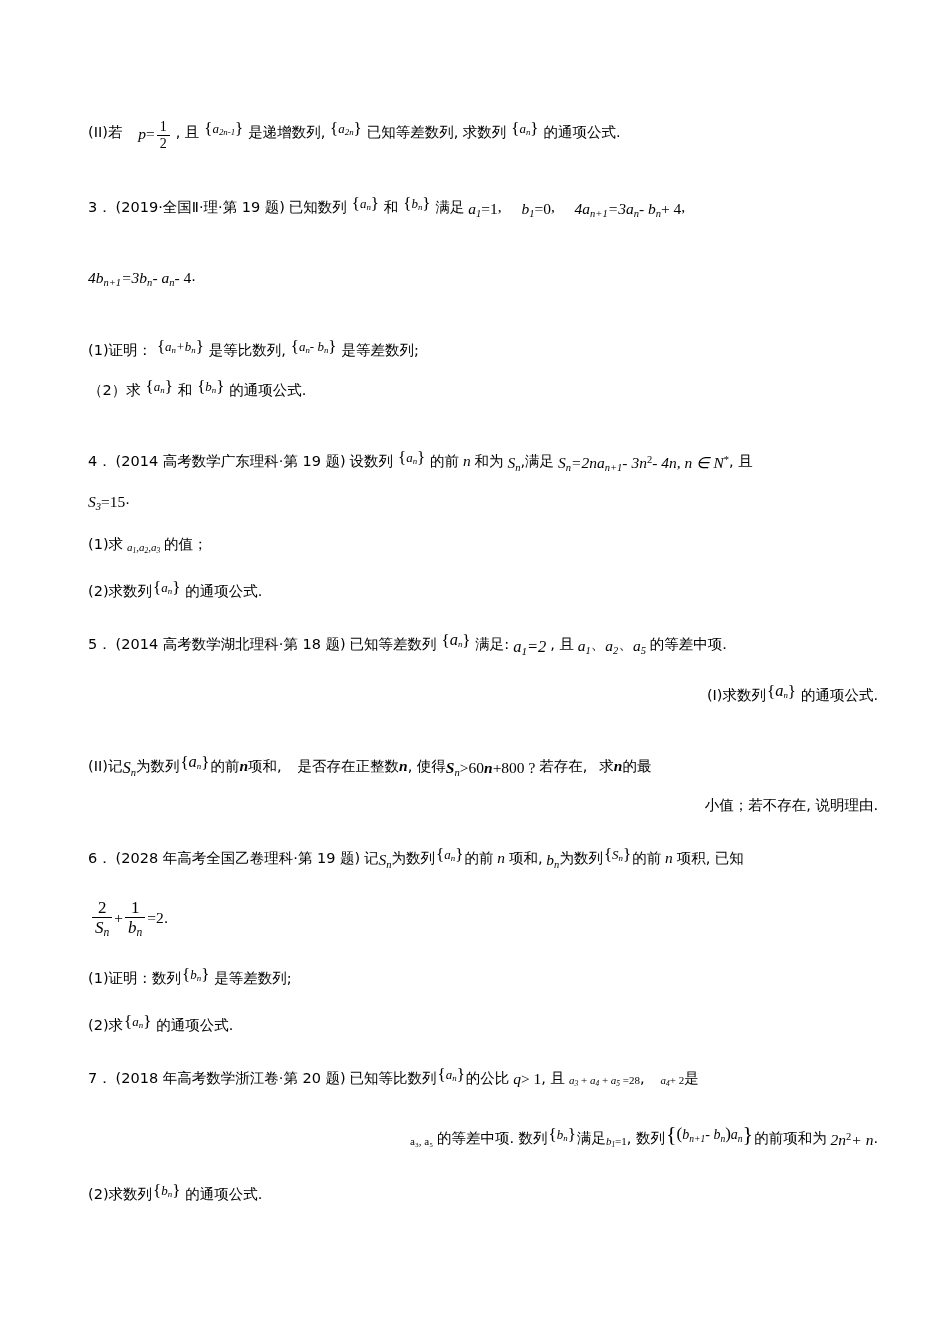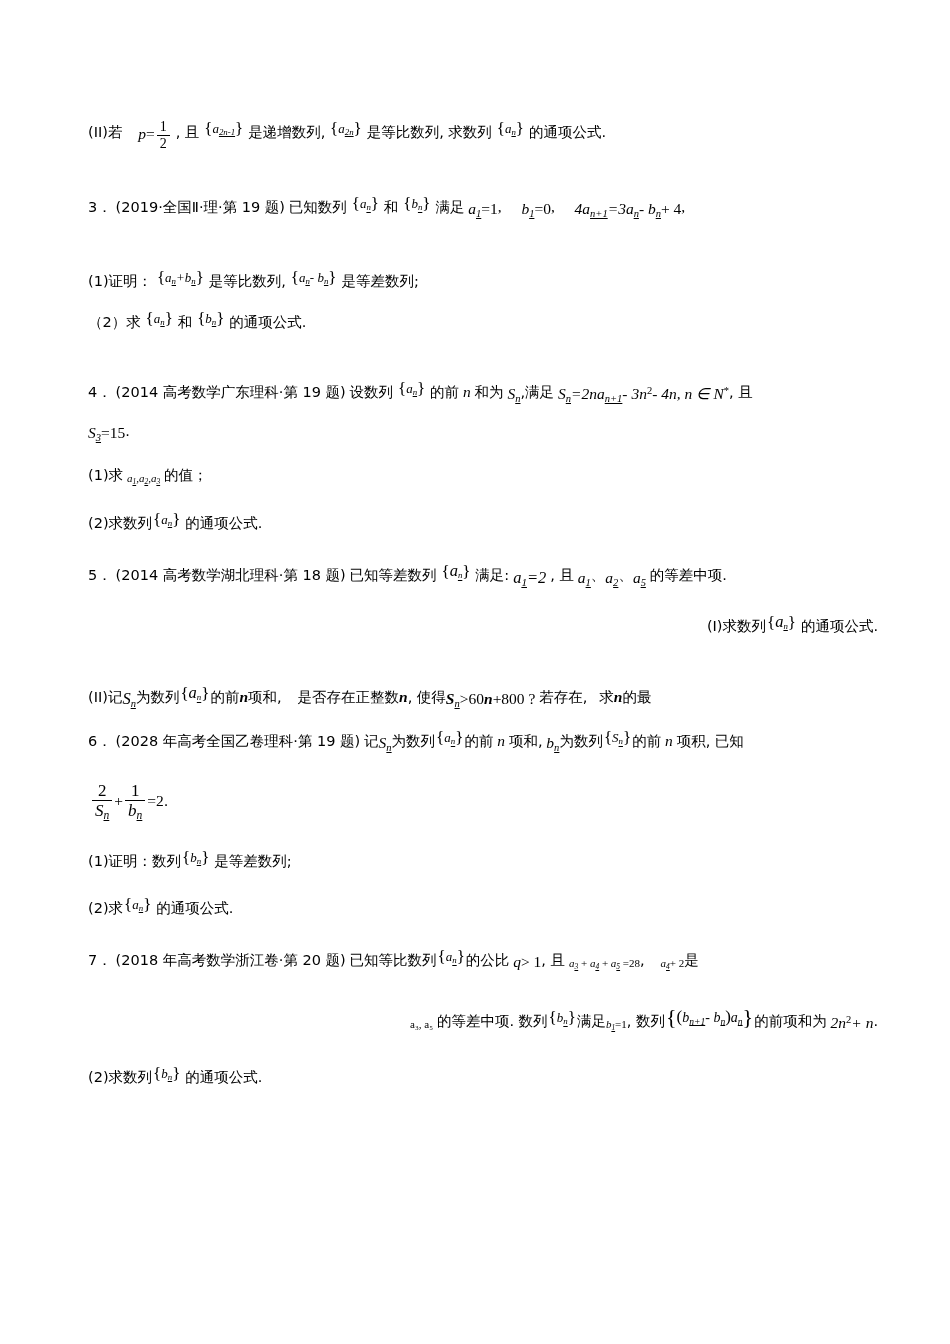--- a/index.html
+++ b/index.html
@@ -55,21 +55,20 @@
   }
   .setb .br {
     font-size: 17px;
     font-family: "Liberation Serif", serif;
     vertical-align: -0.08em;
   }
   .sub {
     font-size: 0.68em;
     vertical-align: -0.28em;
     font-style: italic;
-    text-decoration: underline;
   }
   .sup {
     font-size: 0.68em;
     vertical-align: 0.5em;
   }
   .frac {
     display: inline-block;
     vertical-align: middle;
     text-align: center;
     font-size: 14px;
@@ -94,38 +93,41 @@
 <div class="page">
   <div class="content">
 
     <p class="para">
       <span class="cn">(II)</span><span class="cn">若</span><span class="wsp"></span>
       <span class="mathbox"><i>p</i><span>=</span><span class="frac"><span class="num">1</span><span class="den">2</span></span></span>
       <span class="cn">, 且</span>
       <span class="setb"><span class="br">{</span><i>a</i><span class="sub">2n-1</span><span class="br">}</span></span>
       <span class="cn">是递增数列,</span>
       <span class="setb"><span class="br">{</span><i>a</i><span class="sub">2n</span><span class="br">}</span></span>
-      <span class="cn">是等比数列, 求数列</span>
+      <span class="cn">已知等差数列, 求数列</span>
       <span class="setb"><span class="br">{</span><i>a</i><span class="sub">n</span><span class="br">}</span></span>
       <span class="cn">的通项公式.</span>
     </p>
 
     <p class="para tight">
       <span class="num-label">3．</span>
       <span class="cn">(2019·全国Ⅱ·理·第 19 题)</span>
       <span class="cn">已知数列</span>
       <span class="setb"><span class="br">{</span><i>a</i><span class="sub">n</span><span class="br">}</span></span>
       <span class="cn">和</span>
       <span class="setb"><span class="br">{</span><i>b</i><span class="sub">n</span><span class="br">}</span></span>
       <span class="cn">满足</span>
       <span class="mathbox"><i>a</i><span class="sub">1</span><span>=1</span></span>,
       <span class="wsp"></span>
       <span class="mathbox"><i>b</i><span class="sub">1</span><span>=0</span></span>,
       <span class="wsp"></span>
       <span class="mathbox"><i>4a</i><span class="sub">n+1</span><i>=3a</i><span class="sub">n</span><i>- b</i><span class="sub">n</span><span>+ 4</span></span>,
+    </p>
+    <p class="para tight">
+      <span class="mathbox"><i>4b</i><span class="sub">n+1</span><i>=3b</i><span class="sub">n</span><i>- a</i><span class="sub">n</span><span>- 4</span></span><span class="cn">.</span>
     </p>
     <p class="para tight">
       <span class="cn">(1)</span><span class="cn">证明：</span>
       <span class="setb"><span class="br">{</span><i>a</i><span class="sub">n</span><i>+b</i><span class="sub">n</span><span class="br">}</span></span>
       <span class="cn">是等比数列,</span>
       <span class="setb"><span class="br">{</span><i>a</i><span class="sub">n</span><i>- b</i><span class="sub">n</span><span class="br">}</span></span>
       <span class="cn">是等差数列;</span>
     </p>
     <p class="para">
       <span class="cn">（2）</span><span class="cn">求</span>
@@ -172,20 +174,23 @@
     </p>
     <p class="para mid indent">
       <span class="cn">(I)</span><span class="cn">求数列</span><span class="setb"><span class="br">{</span><i class="bigitalic">a</i><span class="sub">n</span><span class="br">}</span></span>
       <span class="cn">的通项公式.</span>
     </p>
     <p class="para tight">
       <span class="cn">(II)</span><span class="cn">记</span><span class="mathbox"><i class="bigitalic">S</i><span class="sub">n</span></span><span class="cn">为数列</span><span class="setb"><span class="br">{</span><i class="bigitalic">a</i><span class="sub">n</span><span class="br">}</span></span><span class="cn">的前</span><i class="bold-math">n</i><span class="cn">项和,</span>
       <span class="wsp"></span><span class="cn">是否存在正整数</span><i class="bold-math">n</i><span class="cn">, 使得</span><span class="mathbox"><i class="bold-math">S</i><span class="sub">n</span><span>&gt;60</span><i class="bold-math">n</i><span>+800 ?</span></span>
       <span class="cn">若存在,</span><span class="wsp"></span><span class="cn">求</span><i class="bold-math">n</i><span class="cn">的最</span>
     </p>
+    <p class="para indent">
+      <span class="cn">小值；若不存在, 说明理由.</span>
+    </p>
 
     <p class="para">
       <span class="num-label">6．</span>
       <span class="cn">(2028 年高考全国乙卷理科·第 19 题)</span>
       <span class="cn">记</span><span class="mathbox"><i>S</i><span class="sub">n</span></span><span class="cn">为数列</span><span class="setb"><span class="br">{</span><i>a</i><span class="sub">n</span><span class="br">}</span></span><span class="cn">的前</span>
       <i>n</i>
       <span class="cn">项和,</span>
       <span class="mathbox"><i>b</i><span class="sub">n</span></span><span class="cn">为数列</span><span class="setb"><span class="br">{</span><i>S</i><span class="sub">n</span><span class="br">}</span></span><span class="cn">的前</span>
       <i>n</i>
       <span class="cn">项积, 已知</span>

